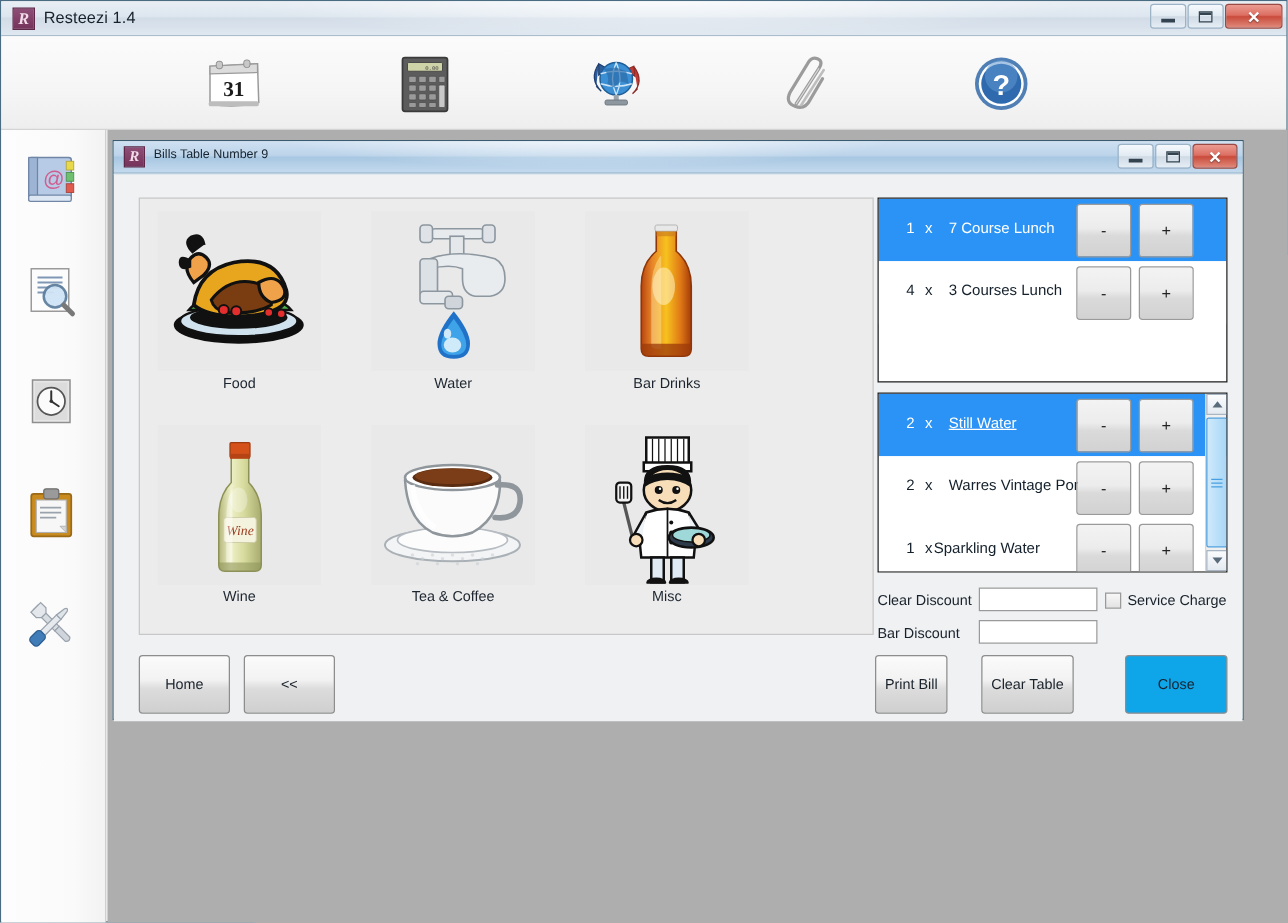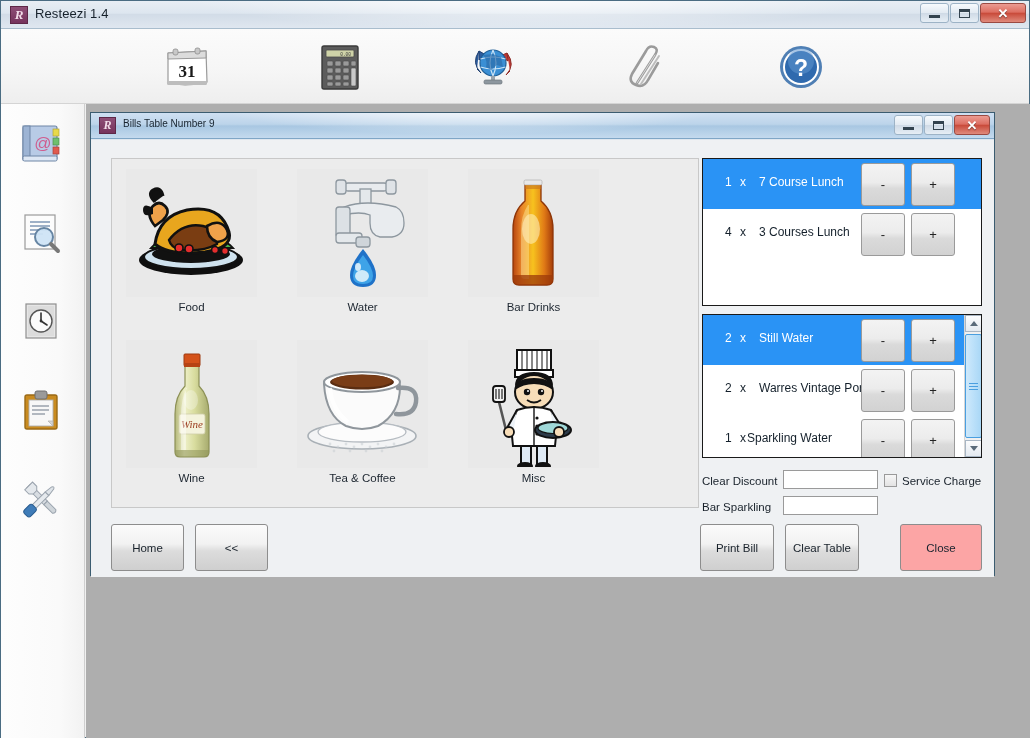--- a/index.html
+++ b/index.html
@@ -184,21 +184,21 @@
     border: 1px solid #8d8d8d;
     border-radius: 3px;
     background: linear-gradient(to bottom, #fbfbfb 0%, #f2f2f2 42%, #dcdcdc 58%, #cfcfcf 100%);
     font-size: 11.5px;
     color: #19222b;
     display: flex; align-items: center; justify-content: center;
     font-family: "Liberation Sans", sans-serif;
   }
   .btn.red {
     border: 1px solid #8d8d8d;
-    background: #fca5a5;
+    background: #0ea5e9;
     color: #17232e;
   }
   .btn.small-pm {
     font-size: 13px;
     color: #222;
     background: linear-gradient(to bottom, #f3f3f3 0%, #ececec 45%, #dadada 60%, #d2d2d2 100%);
     border: 1px solid #9a9a9a;
   }
 
   
@@ -663,21 +663,21 @@
             <div class="btn small-pm minus">-</div>
             <div class="btn small-pm plus">+</div>
           </div>
         </div>
 
         <div class="list-box" style="left:611px;top:174px;width:280px;height:144px;">
 
           <div class="list-row selected">
             <span class="qty">2</span>
             <span class="nm" style="left:37px;">x</span>
-            <span class="nm" style="left:56px;">Still Water</span>
+            <span class="nm" style="left:56px;text-decoration:underline;">Still Water</span>
             <div class="btn small-pm minus">-</div>
             <div class="btn small-pm plus">+</div>
           </div>
 
           <div class="list-row">
             <span class="qty">2</span>
             <span class="nm" style="left:37px;">x</span>
             <span class="nm" style="left:56px;">Warres Vintage Port</span>
             <div class="btn small-pm minus">-</div>
             <div class="btn small-pm plus">+</div>
@@ -707,23 +707,23 @@
             </div>
           </div>
         </div>
 
         <div class="lbl" style="left:611px;top:335px;">Clear Discount</div>
         <input class="txtfield" style="left: 692px; top: 330px; width: 95px; height: 19px; font-size: 11.5px; padding: 0px 3px;" value="" placeholder="">
 
         <div class="chk" style="left:793px;top:334px;"></div>
         <div class="lbl" style="left:811px;top:335px;">Service Charge</div>
 
-        <div class="lbl" style="left:611px;top:361px;">Bar Sparkling</div>
+        <div class="lbl" style="left:611px;top:361px;">Bar Discount</div>
         <input class="txtfield" style="left: 692px; top: 356px; width: 95px; height: 19px; font-size: 11.5px; padding: 0px 3px;" value="" placeholder="">
 
-        <div class="btn" style="position:absolute;left:609px;top:384px;width:74px;height:47px;">Print Bill</div>
+        <div class="btn" style="position:absolute;left:609px;top:384px;width:58px;height:47px;">Print Bill</div>
         <div class="btn" style="position:absolute;left:694px;top:384px;width:74px;height:47px;">Clear Table</div>
         <div class="btn red" style="position:absolute;left:809px;top:384px;width:82px;height:47px;">Close</div>
 
       </div>
     </div>
   </div>
 </div>
 
 </body></html>

